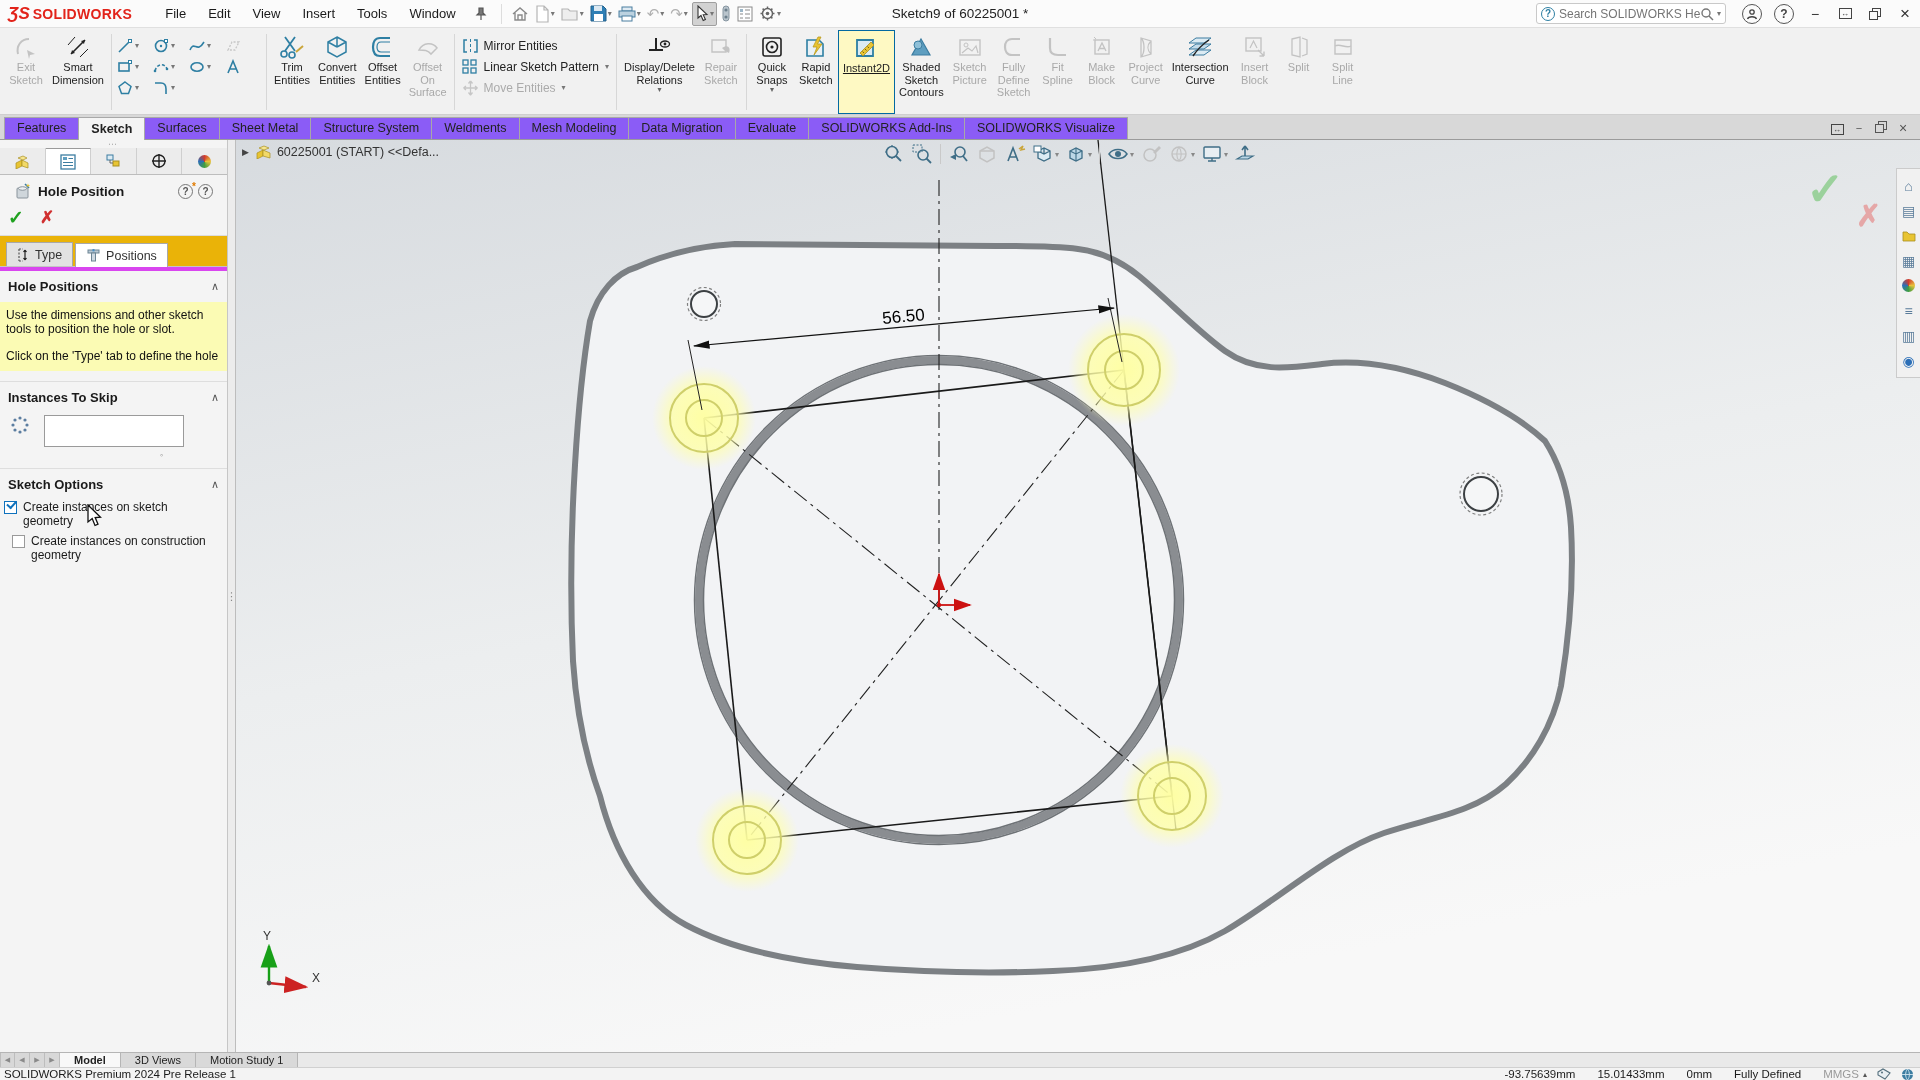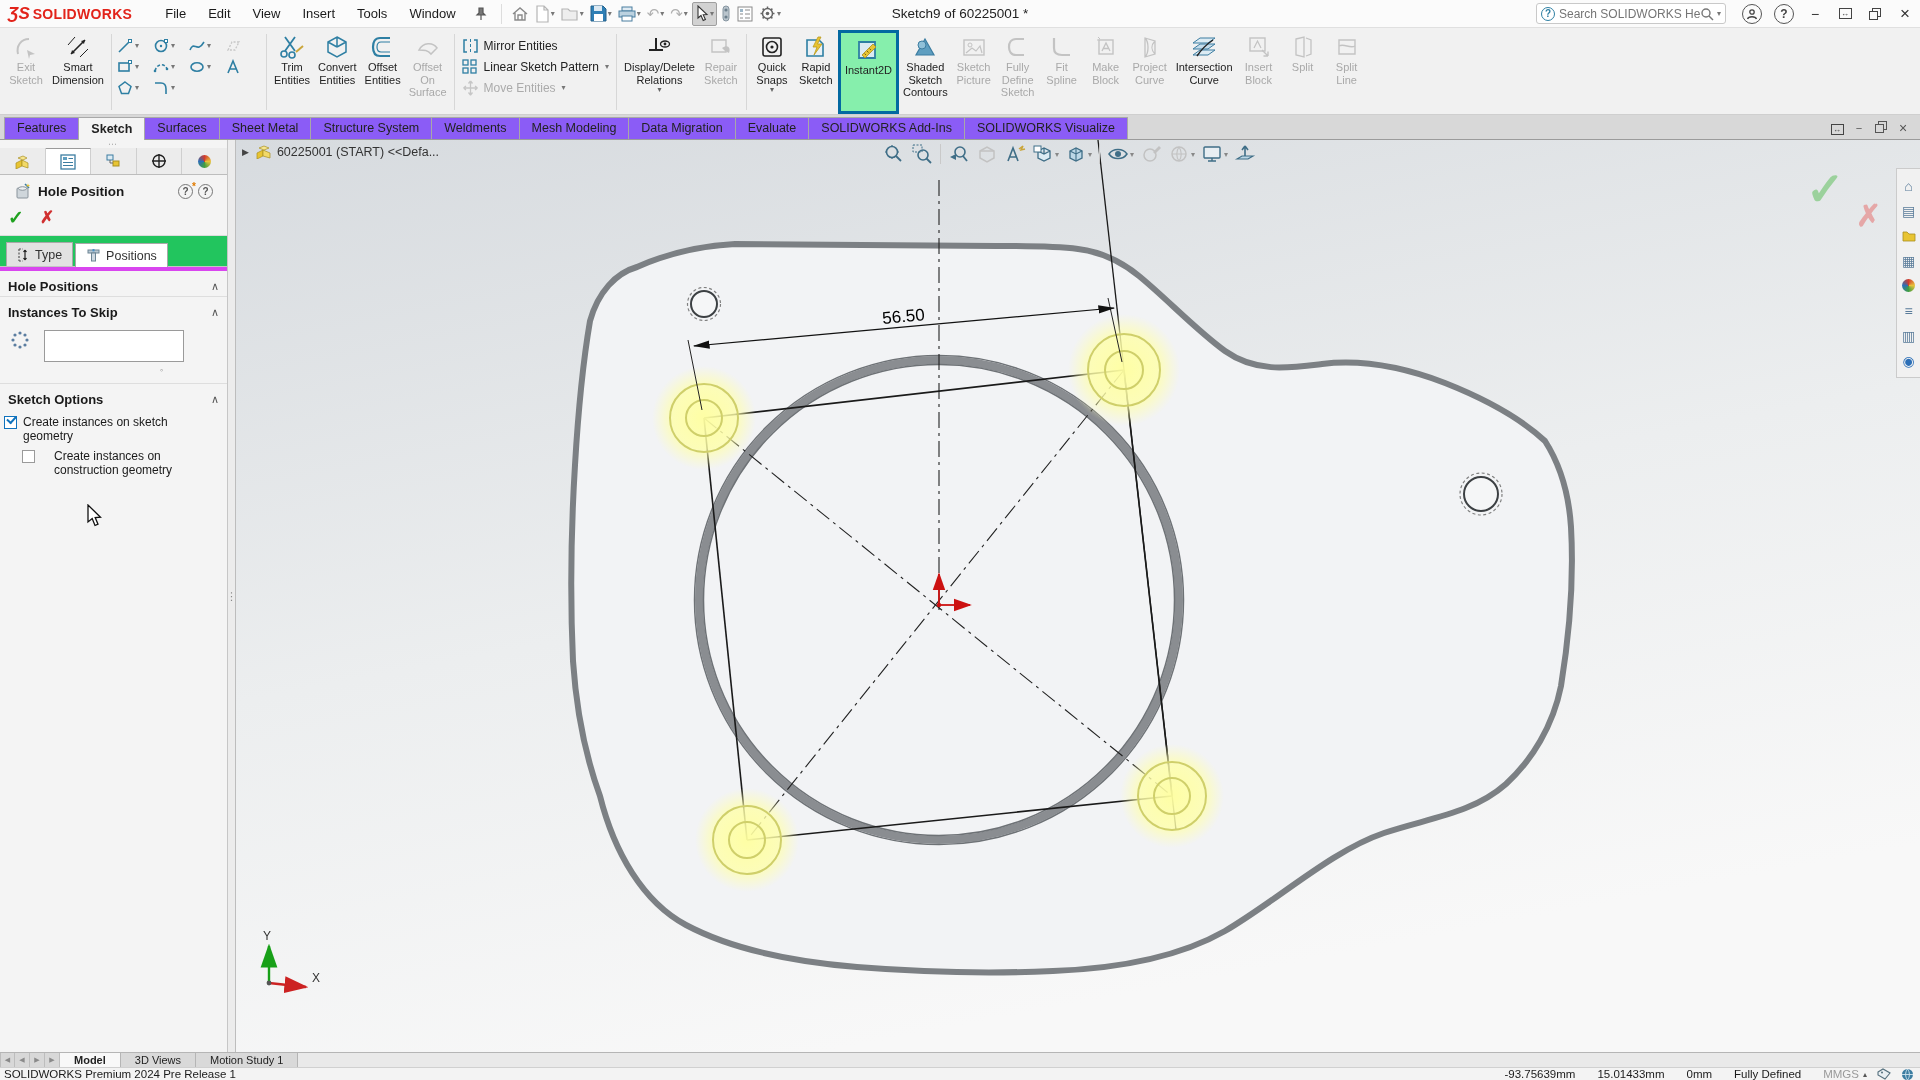--- a/index.html
+++ b/index.html
@@ -30,21 +30,21 @@
   .expand-gl{width:13px;height:11px;border:1.2px solid #444;font-size:8px;line-height:9px;text-align:center;color:#444;}
   
   .ribbon{height:87px;background:#f1f1f1;border-bottom:1px solid #cfcfcf;display:flex;align-items:stretch;padding:2px 0 0 4px;position:relative;z-index:30;}
   .vsep{width:1px;background:#d7d7d7;margin:4px 3px;}
   .rbtn{display:flex;flex-direction:column;align-items:center;padding:3px 4px 0;min-width:44px;}
   .rbtn .ric{height:27px;display:flex;align-items:center;justify-content:center;color:#2e7fa3;}
   .rbtn .lbl{font-size:11px;line-height:12.5px;text-align:center;white-space:pre-line;color:#222;margin-top:1px;}
   .rbtn .under-dd{font-size:8px;color:#666;line-height:8px;}
   .rbtn.dis .lbl{color:#a9a9a9;}
   .rbtn.dis .ric{color:#c3c3c3;}
-  .rbtn.active{background:#86efac;border:3px solid #0369a1;}
+  .rbtn.active{background:#fef9c3;border:1px solid #0369a1;text-decoration:underline;}
   .sk-grid{display:flex;flex-direction:column;justify-content:flex-start;padding:5px 2px 0;}
   .sk-row{display:flex;height:21px;align-items:center;}
   .sk-cell{display:flex;align-items:center;width:36px;color:#2e7fa3;}
   .sk-cell .dd{font-size:8px;color:#777;margin-left:2px;}
   .sk-cell.dis{color:#c6c6c6;}
   .rowgrp{display:flex;flex-direction:column;justify-content:flex-start;padding:5px 4px 0;}
   .rrow{display:flex;align-items:center;height:21px;color:#2e7fa3;}
   .rrow .rlbl{font-size:12px;color:#222;margin-left:5px;white-space:nowrap;}
   .rrow.dis{color:#c6c6c6;} .rrow.dis .rlbl{color:#ababab;}
   .rrow .dd{font-size:8px;color:#777;margin-left:6px;}
@@ -63,37 +63,37 @@
   .ptab{flex:1;display:flex;align-items:center;justify-content:center;border-right:1px solid #cfcfcf;}
   .ptab.active{background:#fff;border-top:1px solid #9a9a9a;}
   .phead{display:flex;align-items:center;padding:7px 14px 4px;}
   .phead .ttl{font-size:13.5px;font-weight:bold;margin-left:6px;}
   .phelp{margin-left:auto;display:flex;align-items:center;}
   .hcirc{width:15px;height:15px;border-radius:50%;border:1.3px solid #777;color:#555;font-size:10px;font-weight:bold;text-align:center;line-height:13px;margin-left:5px;position:relative;}
   .hcirc .ast{position:absolute;top:-5px;right:-4px;color:#e07b00;font-size:10px;}
   .okrow{display:flex;align-items:center;padding:2px 8px 6px;border-bottom:1px solid #dcdcdc;}
   .ok{color:#1fa11f;font-size:19px;font-weight:bold;margin-right:16px;}
   .nok{color:#d03030;font-size:17px;font-weight:bold;}
-  .ptabs2{display:flex;padding:6px 6px 0;border-bottom:1px solid #c4c4c4;background:#22c55e;}
+  .ptabs2{display:flex;padding:6px 6px 0;border-bottom:1px solid #c4c4c4;background:#eab308;}
   .ptab2{display:flex;align-items:center;font-size:12.5px;padding:4px 10px;border:1px solid #a8a8a8;border-bottom:none;background:#e2e2e2;margin-right:2px;color:#333;}
   .ptab2.active{background:#fff;position:relative;top:1px;}
   .ptab2 .t-ic{margin-right:5px;}
   .psec{padding:8px 8px 2px;display:flex;align-items:center;border-top:4px solid #d946ef;}
   .psec .sttl{font-weight:bold;font-size:13px;}
   .psec .chv{margin-left:auto;color:#555;font-size:11px;}
   .msgbox{background:#fbfbb4;margin:6px 0 10px;padding:6px 6px 8px;font-size:12px;line-height:14px;color:#111;}
   .msgbox .m2{margin-top:13px;}
   .skiprow{display:flex;align-items:flex-start;padding:8px 10px 2px;}
   .skipinput{width:140px;height:32px;background:#fff;border:1px solid #9a9a9a;margin-left:14px;}
   .handle-dot{font-size:9px;color:#888;text-align:center;margin:1px 0 8px 96px;}
   .cbrow{display:flex;align-items:flex-start;padding:6px 6px 0 4px;font-size:12px;line-height:14px;}
   .cbox{width:13px;height:13px;border:1.4px solid #9a9a9a;background:#fff;flex:none;margin:1px 6px 0 0;position:relative;}
   .cbox.checked{border-color:#0f72bd;}
   .cbox.checked::after{content:"";position:absolute;left:2px;top:-1px;width:7px;height:4px;border-left:2px solid #0f72bd;border-bottom:2px solid #0f72bd;transform:rotate(-48deg);}
-  .cbrow.indent{padding-left:22px;gap:13px;}
+  .cbrow.indent{padding-left:12px;}
   
   .splitter{width:9px;background:#ececec;border-left:1px solid #c6c6c6;border-right:1px solid #bdbdbd;display:flex;align-items:center;justify-content:center;color:#8a8a8a;font-size:11px;}
   
   .viewport{flex:1;position:relative;overflow:hidden;}
   .gfx{position:absolute;left:0;top:0;}
   .doclabel{position:absolute;left:6px;top:4px;display:flex;align-items:center;font-size:12.5px;color:#333;z-index:5;}
   .doclabel .exp{color:#444;font-size:9px;margin-right:6px;}
   .headsup{position:absolute;left:644px;top:1px;display:flex;align-items:center;z-index:6;}
   .hbtn{display:flex;align-items:center;padding:2px 3px;color:#3f6e87;}
   .hbtn.dis{color:#c2c2c2;}
@@ -654,20 +654,24 @@
             <rect x="5.5" y="5" width="4" height="8" fill="#cfdae2" stroke="#6c8494"></rect>
             <rect x="6.5" y="1" width="2" height="2.4" fill="#4a90c4"></rect>
           </svg>
         <span>Positions</span>
       </div>
     </div>
     <div class="psec">
       <span class="sttl">Hole Positions</span>
       <span class="chv">∧</span>
     </div>
+    <div class="msgbox">
+      <div>Use the dimensions and other sketch tools to position the hole or slot.</div>
+      <div class="m2">Click on the 'Type' tab to define the hole</div>
+    </div>
     <div class="psec" style="border-top:1px solid #dedede;">
       <span class="sttl">Instances To Skip</span>
       <span class="chv">∧</span>
     </div>
     <div class="skiprow">
       <svg width="20" height="20" viewBox="0 0 20 20">
           <g fill="#5b7da0">
             <circle cx="10" cy="3" r="1.6"></circle>
             <circle cx="15" cy="5" r="1.6"></circle>
             <circle cx="17" cy="10" r="1.6"></circle>

